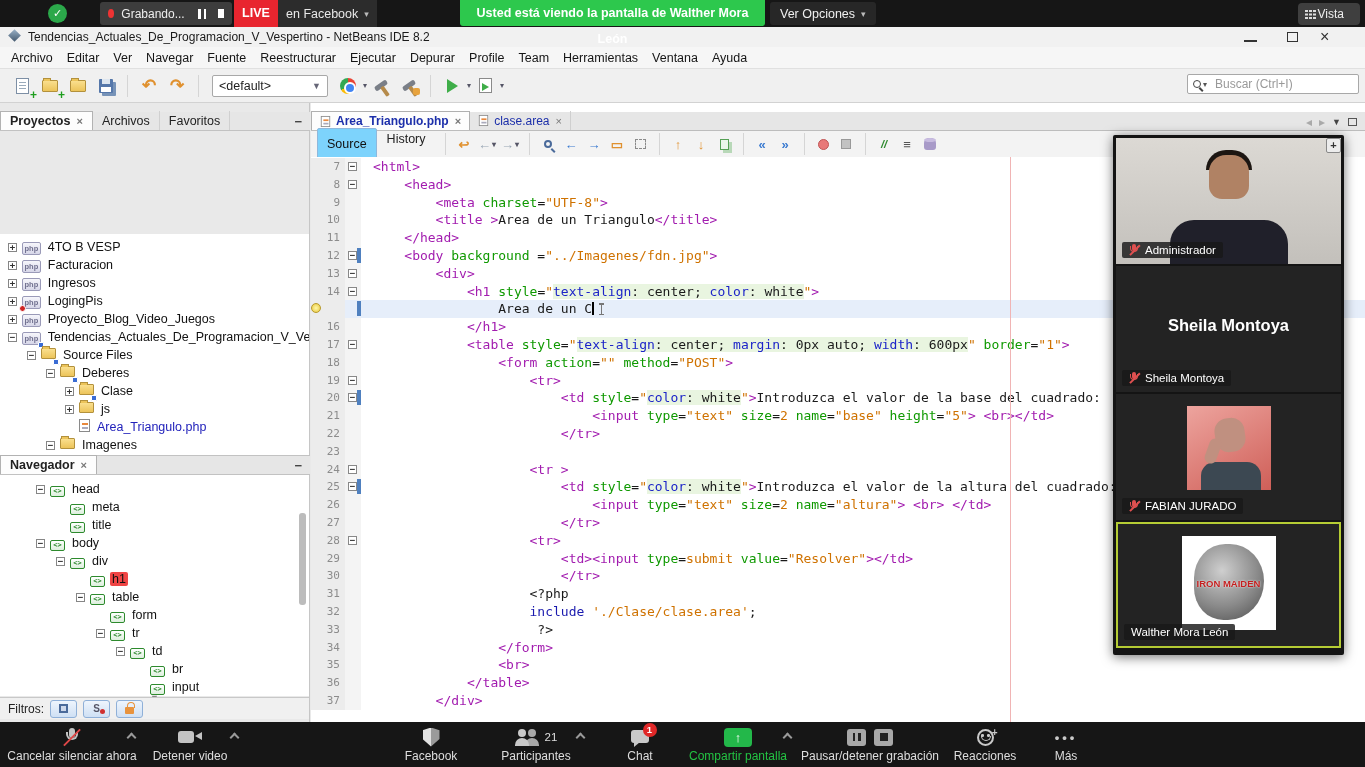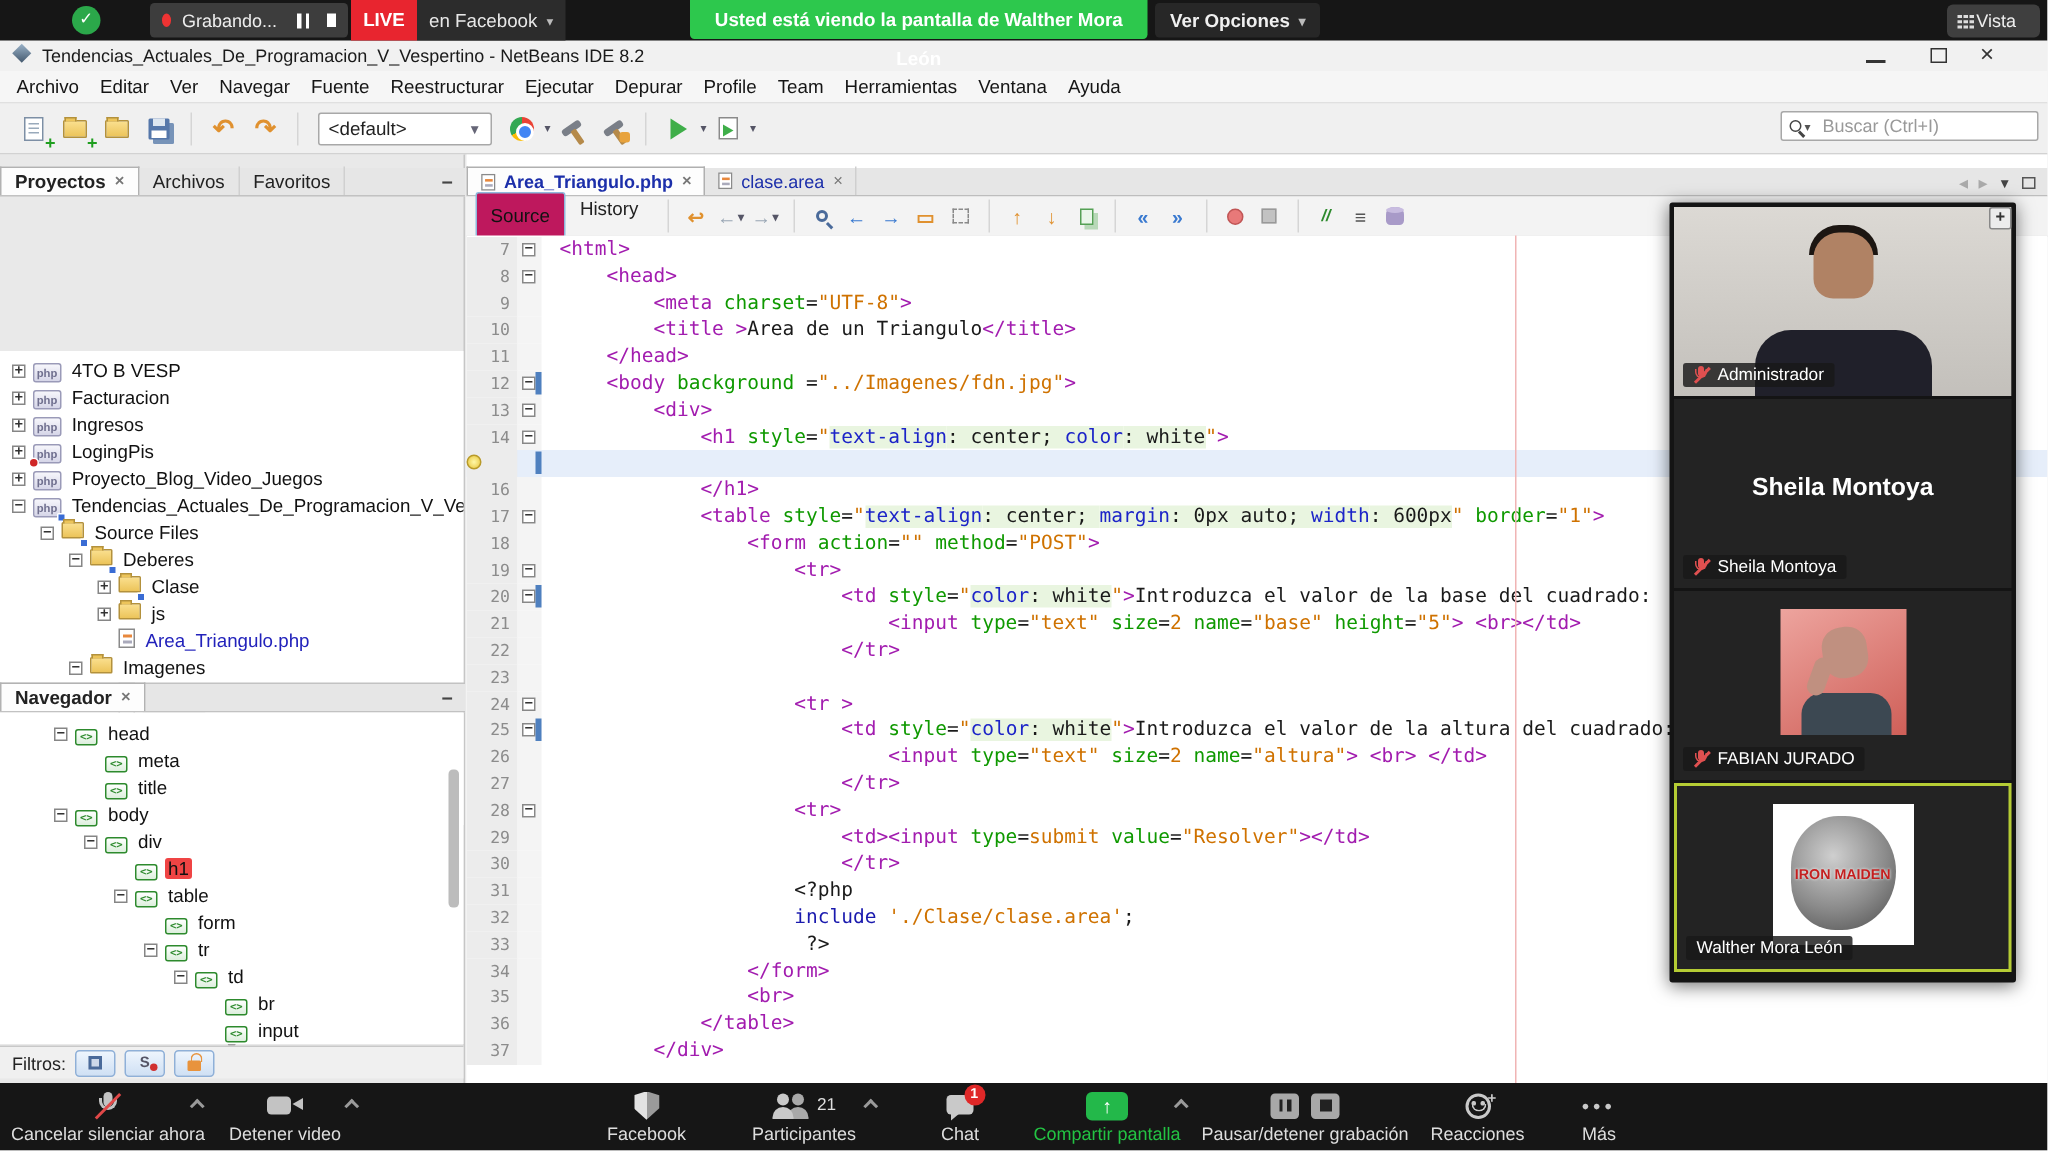--- a/index.html
+++ b/index.html
@@ -11,21 +11,21 @@
   .tb-shield{position:absolute;left:48px;top:4px;width:19px;height:19px;border-radius:50%;background:#2ba84a;color:#fff;font-size:11px;line-height:19px;text-align:center}
   .rec-pill{position:absolute;left:100px;top:2px;width:132px;height:23px;background:#3d3d3d;border-radius:3px;display:flex;align-items:center;padding:0 8px;color:#eee}
   .rec-dot{width:9px;height:9px;border-radius:50%;background:#e33;margin-right:7px}
   .rec-pause{display:flex;margin-left:12px}
   .rec-pause i{display:block;width:2.5px;height:10px;background:#fff;margin:0 1.5px}
   .rec-stop{width:9px;height:9px;background:#fff;margin-left:10px}
   .live-badge{position:absolute;left:234px;top:0;width:44px;height:27px;background:#e8252f;color:#fff;font-weight:bold;font-size:12.5px;text-align:center;line-height:27px}
   .fb-pill{position:absolute;left:278px;top:0;height:27px;display:flex;align-items:center;color:#e8e8e8;font-size:12.5px;padding:0 8px;background:#2c2c2c}
   .dcaret{font-size:9px;color:#bbb;margin-left:6px}
   .banner{position:absolute;left:460px;top:0;width:305px;height:26px;background:#2dc84d;color:#fff;font-size:12.5px;font-weight:600;text-align:center;line-height:26px;border-radius:0 0 3px 3px}
-  .veropts{position:absolute;left:770px;top:2px;height:23px;background:#272727;border-radius:3px;color:#f0f0f0;font-size:12.5px;font-weight:700;display:flex;align-items:center;padding:0 10px}
+  .veropts{position:absolute;left:770px;top:2px;height:23px;background:#272727;border-radius:3px;color:#f0f0f0;font-size:12.5px;font-weight:400;display:flex;align-items:center;padding:0 10px}
   .vista{position:absolute;left:1298px;top:3px;width:62px;height:22px;background:#3f3f3f;border-radius:4px;color:#eee;font-size:12px;display:flex;align-items:center;padding:0 7px}
   .vista-grid{width:2.5px;height:2.5px;background:#ddd;margin-right:10px;box-shadow:4px 0 #ddd,8px 0 #ddd,0 3.5px #ddd,4px 3.5px #ddd,8px 3.5px #ddd,0 7px #ddd,4px 7px #ddd,8px 7px #ddd;margin-top:-6px}
 
   
   #titlebar{position:absolute;left:0;top:27px;width:1365px;height:20px;background:#f1f1f1}
   .nb-logo{position:absolute;left:10px;top:4px;width:9px;height:9px;background:linear-gradient(135deg,#9ab2c8,#44596e);transform:rotate(45deg)}
   .nb-title{position:absolute;left:28px;top:3px;font-size:12px;color:#1a1a1a}
   .win-min{position:absolute;left:1244px;top:13px;width:13px;height:2px;background:#333}
   .win-max{position:absolute;left:1287px;top:5px;width:11px;height:10px;border:1.5px solid #333}
   .win-close{position:absolute;left:1320px;top:0px;font-size:16px;color:#333;line-height:20px}
@@ -106,21 +106,21 @@
   
   #editor{position:absolute;left:311px;top:103px;width:1054px;height:619px;background:#fff}
   #etabs{position:absolute;left:0;top:9px;width:1054px;height:19px;background:#e6e6e6;border-bottom:1px solid #bdbdbd;display:flex;align-items:flex-end}
   .etab{height:19px;display:flex;align-items:center;padding:0 8px;font-size:12px;color:#1c2faa;border-right:1px solid #cfcfcf}
   .etab.active{background:#fdfdfd;border:1px solid #b0b0b0;border-bottom:none;font-weight:bold}
   .etab .ic-page{margin-right:5px;transform:scale(.85)}
   .etab-ctrls{position:absolute;right:8px;top:3px;display:flex;align-items:center;gap:7px;color:#aaa}
   .etab-ctrls .dk{color:#444;font-size:9px}
   .etab-ctrls .sq{width:9px;height:8px;border:1.5px solid #555}
   #etoolbar{position:absolute;left:0;top:28px;width:1054px;height:27px;background:#f3f3f3;border-bottom:1px solid #cfcfcf;display:flex;align-items:center;padding-left:6px}
-  .src-btn{height:32px;background:#be185d;border:1px solid #8fb8dc;border-radius:2px;font-size:12.5px;color:#111;display:flex;align-items:center;padding:0 9px}
+  .src-btn{height:32px;background:#7dd3fc;border:1px solid #8fb8dc;border-radius:2px;font-size:12.5px;color:#111;display:flex;align-items:center;padding:0 9px}
   .hist-btn{font-size:12.5px;color:#222;margin:0 12px 11px 10px}
   .ei{width:19px;height:18px;margin:0 2px;display:flex;align-items:center;justify-content:center;font-size:13px;position:relative}
   .eo{color:#e0912f;font-weight:bold}
   .eg{color:#9aa7b5;font-weight:bold}
   .eb{color:#3a7ad0;font-weight:bold}
   .egr{color:#2d8a2d;font-weight:bold;font-style:italic;font-size:11px}
   .edk{color:#555}
   .e-rec{width:11px;height:11px;border-radius:50%;background:#e87979;border:1px solid #c05555}
   .e-stop{width:10px;height:10px;background:#c2c2c2;border:1px solid #999}
   .e-sel{width:11px;height:10px;border:1px dashed #8a8a8a}
@@ -557,21 +557,21 @@
   <div id="ecode">
     <div>
         <div class="code-row"><span class="ln-num">7</span><span class="ln-fold"><span class="fold-box">−</span></span><span class="code-text"><span class="sg-t">&lt;html&gt;</span></span></div>
         <div class="code-row"><span class="ln-num">8</span><span class="ln-fold"><span class="fold-box">−</span></span><span class="code-text"><span class="sg-t">    &lt;head&gt;</span></span></div>
         <div class="code-row"><span class="ln-num">9</span><span class="ln-fold"></span><span class="code-text"><span class="sg-t">        &lt;meta</span><span class="sg-a"> charset</span><span class="sg-x">=</span><span class="sg-q">"UTF-8"</span><span class="sg-t">&gt;</span></span></div>
         <div class="code-row"><span class="ln-num">10</span><span class="ln-fold"></span><span class="code-text"><span class="sg-t">        &lt;title &gt;</span><span class="sg-x">Area de un Triangulo</span><span class="sg-t">&lt;/title&gt;</span></span></div>
         <div class="code-row"><span class="ln-num">11</span><span class="ln-fold"></span><span class="code-text"><span class="sg-t">    &lt;/head&gt;</span></span></div>
         <div class="code-row"><span class="ln-num">12</span><span class="ln-fold"><span class="fold-box">−</span><span class="chg"></span></span><span class="code-text"><span class="sg-t">    &lt;body</span><span class="sg-a"> background</span><span class="sg-x"> =</span><span class="sg-q">"../Imagenes/fdn.jpg"</span><span class="sg-t">&gt;</span></span></div>
         <div class="code-row"><span class="ln-num">13</span><span class="ln-fold"><span class="fold-box">−</span></span><span class="code-text"><span class="sg-t">        &lt;div&gt;</span></span></div>
         <div class="code-row"><span class="ln-num">14</span><span class="ln-fold"><span class="fold-box">−</span></span><span class="code-text"><span class="sg-t">            &lt;h1</span><span class="sg-a"> style</span><span class="sg-x">=</span><span class="sg-q">"</span><span class="sg-p">text-align</span><span class="sg-v">: center; </span><span class="sg-p">color</span><span class="sg-v">: white</span><span class="sg-q">"</span><span class="sg-t">&gt;</span></span></div>
-        <div class="code-row cur"><span class="ln-num"><span class="bulb"></span></span><span class="ln-fold"><span class="chg"></span></span></div>
+        <div class="code-row cur"><span class="ln-num"><span class="bulb"></span></span><span class="ln-fold"><span class="chg"></span></span><span class="code-text"><span class="sg-x">                Area de un C</span><span class="tcaret"></span><span class="ibeam"></span></span></div>
         <div class="code-row"><span class="ln-num">16</span><span class="ln-fold"></span><span class="code-text"><span class="sg-t">            &lt;/h1&gt;</span></span></div>
         <div class="code-row"><span class="ln-num">17</span><span class="ln-fold"><span class="fold-box">−</span></span><span class="code-text"><span class="sg-t">            &lt;table</span><span class="sg-a"> style</span><span class="sg-x">=</span><span class="sg-q">"</span><span class="sg-p">text-align</span><span class="sg-v">: center; </span><span class="sg-p">margin</span><span class="sg-v">: 0px auto; </span><span class="sg-p">width</span><span class="sg-v">: 600px</span><span class="sg-q">"</span><span class="sg-a"> border</span><span class="sg-x">=</span><span class="sg-q">"1"</span><span class="sg-t">&gt;</span></span></div>
         <div class="code-row"><span class="ln-num">18</span><span class="ln-fold"></span><span class="code-text"><span class="sg-t">                &lt;form</span><span class="sg-a"> action</span><span class="sg-x">=</span><span class="sg-q">""</span><span class="sg-a"> method</span><span class="sg-x">=</span><span class="sg-q">"POST"</span><span class="sg-t">&gt;</span></span></div>
         <div class="code-row"><span class="ln-num">19</span><span class="ln-fold"><span class="fold-box">−</span></span><span class="code-text"><span class="sg-t">                    &lt;tr&gt;</span></span></div>
         <div class="code-row"><span class="ln-num">20</span><span class="ln-fold"><span class="fold-box">−</span><span class="chg"></span></span><span class="code-text"><span class="sg-t">                        &lt;td</span><span class="sg-a"> style</span><span class="sg-x">=</span><span class="sg-q">"</span><span class="sg-p">color</span><span class="sg-v">: white</span><span class="sg-q">"</span><span class="sg-t">&gt;</span><span class="sg-x">Introduzca el valor de la base del cuadrado:</span></span></div>
         <div class="code-row"><span class="ln-num">21</span><span class="ln-fold"></span><span class="code-text"><span class="sg-t">                            &lt;input</span><span class="sg-a"> type</span><span class="sg-x">=</span><span class="sg-q">"text"</span><span class="sg-a"> size</span><span class="sg-x">=</span><span class="sg-q">2</span><span class="sg-a"> name</span><span class="sg-x">=</span><span class="sg-q">"base"</span><span class="sg-a"> height</span><span class="sg-x">=</span><span class="sg-q">"5"</span><span class="sg-t">&gt; &lt;br&gt;&lt;/td&gt;</span></span></div>
         <div class="code-row"><span class="ln-num">22</span><span class="ln-fold"></span><span class="code-text"><span class="sg-t">                        &lt;/tr&gt;</span></span></div>
         <div class="code-row"><span class="ln-num">23</span><span class="ln-fold"></span><span class="code-text"></span></div>
         <div class="code-row"><span class="ln-num">24</span><span class="ln-fold"><span class="fold-box">−</span></span><span class="code-text"><span class="sg-t">                    &lt;tr &gt;</span></span></div>
         <div class="code-row"><span class="ln-num">25</span><span class="ln-fold"><span class="fold-box">−</span><span class="chg"></span></span><span class="code-text"><span class="sg-t">                        &lt;td</span><span class="sg-a"> style</span><span class="sg-x">=</span><span class="sg-q">"</span><span class="sg-p">color</span><span class="sg-v">: white</span><span class="sg-q">"</span><span class="sg-t">&gt;</span><span class="sg-x">Introduzca el valor de la altura del cuadrado:</span></span></div>

